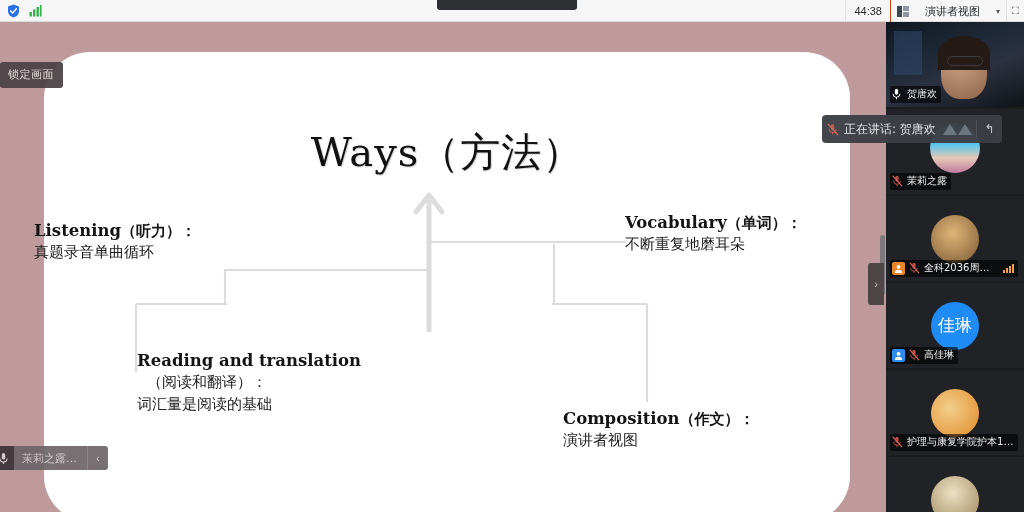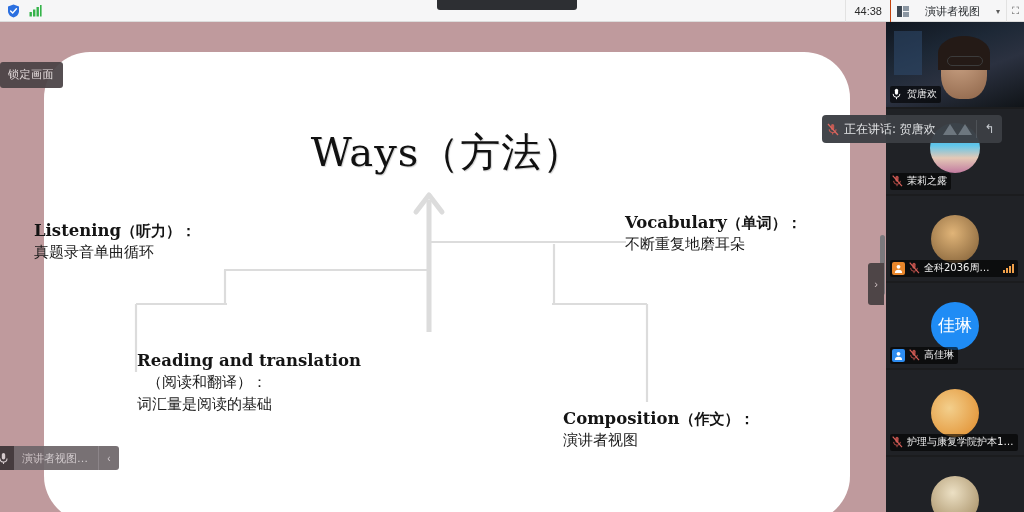--- a/index.html
+++ b/index.html
@@ -291,21 +291,21 @@
     <div class="lock-tip">锁定画面</div>
 
     <div class="bottom-pill">
       <div class="bp-mic">
         <svg width="9" height="13" viewBox="0 0 9 13">
           <rect x="2.8" y="1" width="3.4" height="6.4" rx="1.7" fill="#d8d0d2"></rect>
           <path d="M1 6.6 a3.5 3.5 0 0 0 7 0" stroke="#d8d0d2" stroke-width="1.1" fill="none"></path>
           <line x1="4.5" y1="10.1" x2="4.5" y2="12" stroke="#d8d0d2" stroke-width="1.1"></line>
         </svg>
       </div>
-      <div class="bp-text">演讲者视图…</div>
+      <div class="bp-text">茉莉之露…</div>
       <div class="bp-arrow">‹</div>
     </div>
   </div>
 
   <div class="speaking-banner">
     <div class="sb-mic-muted">
       <svg width="12" height="13" viewBox="0 0 12 13">
         <rect x="4" y="1" width="3.2" height="6" rx="1.6" fill="#c0554d"></rect>
         <path d="M2.2 6.2 a3.4 3.4 0 0 0 6.8 0" stroke="#c0554d" stroke-width="1.1" fill="none"></path>
         <line x1="5.6" y1="9.6" x2="5.6" y2="11.4" stroke="#c0554d" stroke-width="1.1"></line>

